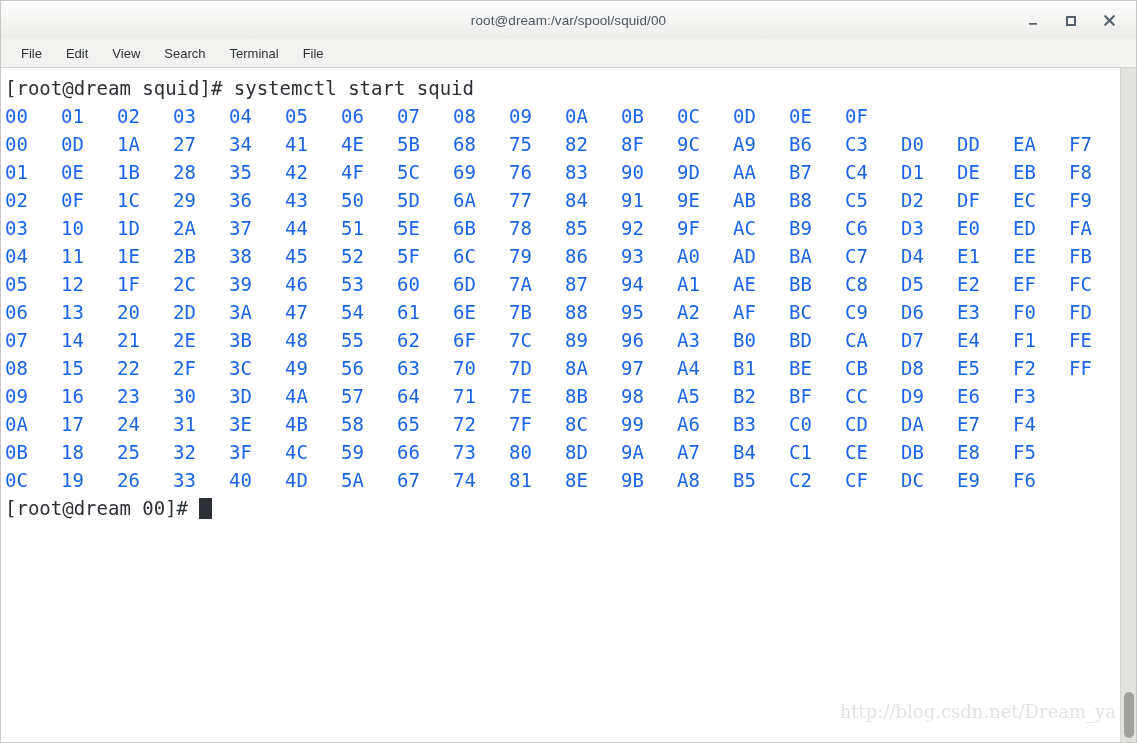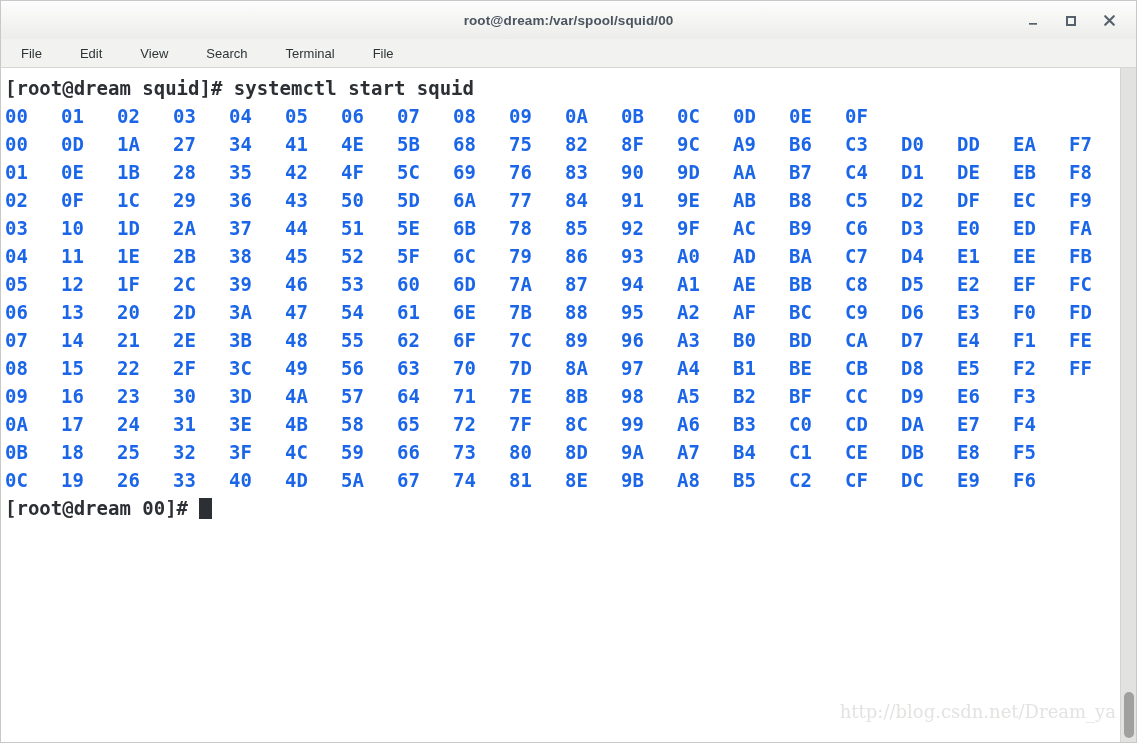--- a/index.html
+++ b/index.html
@@ -28,21 +28,21 @@
     background: linear-gradient(to bottom, #fdfdfd 0%, #f4f4f3 55%, #ececeb 100%);
     border-top: 1px solid #c8c8c6;
     border-left: 1px solid #c8c8c6;
     border-right: 1px solid #c8c8c6;
     display: flex;
     align-items: center;
     justify-content: center;
   }
   .title-text {
     font-size: 13.5px;
-    font-weight: bold;
+    font-weight: normal;
     color: #4a5560;
     letter-spacing: 0.1px;
     user-select: none;
   }
   .win-buttons {
     position: absolute;
     right: 8px;
     top: 0;
     height: 39px;
     display: flex;
@@ -64,21 +64,21 @@
   .menubar {
     height: 29px;
     flex: 0 0 29px;
     background: #f2f2f1;
     border-left: 1px solid #c8c8c6;
     border-right: 1px solid #c8c8c6;
     border-bottom: 1px solid #d7d7d5;
     display: flex;
     align-items: center;
     padding-left: 9px;
-    gap: 16px;
+    gap: 2px;
   }
   .menu-item {
     font-size: 13px;
     color: #2e3436;
     padding: 3px 11px;
     border-radius: 2px;
     cursor: default;
     user-select: none;
     white-space: nowrap;
   }
@@ -94,21 +94,21 @@
     border-bottom: 1px solid #c8c8c6;
     overflow: hidden;
   }
   .term {
     position: relative;
     flex: 1 1 auto;
     background: #ffffff;
     padding: 6px 0 0 4px;
     font-family: "DejaVu Sans Mono", "Liberation Mono", monospace;
     font-size: 19px;
-    font-weight: bold;
+    font-weight: normal;
     line-height: 28px;
     color: #2c2f33;
     overflow: hidden;
   }
   .line {
     height: 28px;
     white-space: pre;
     display: block;
   }
   .prompt { color: #2c2f33; }

